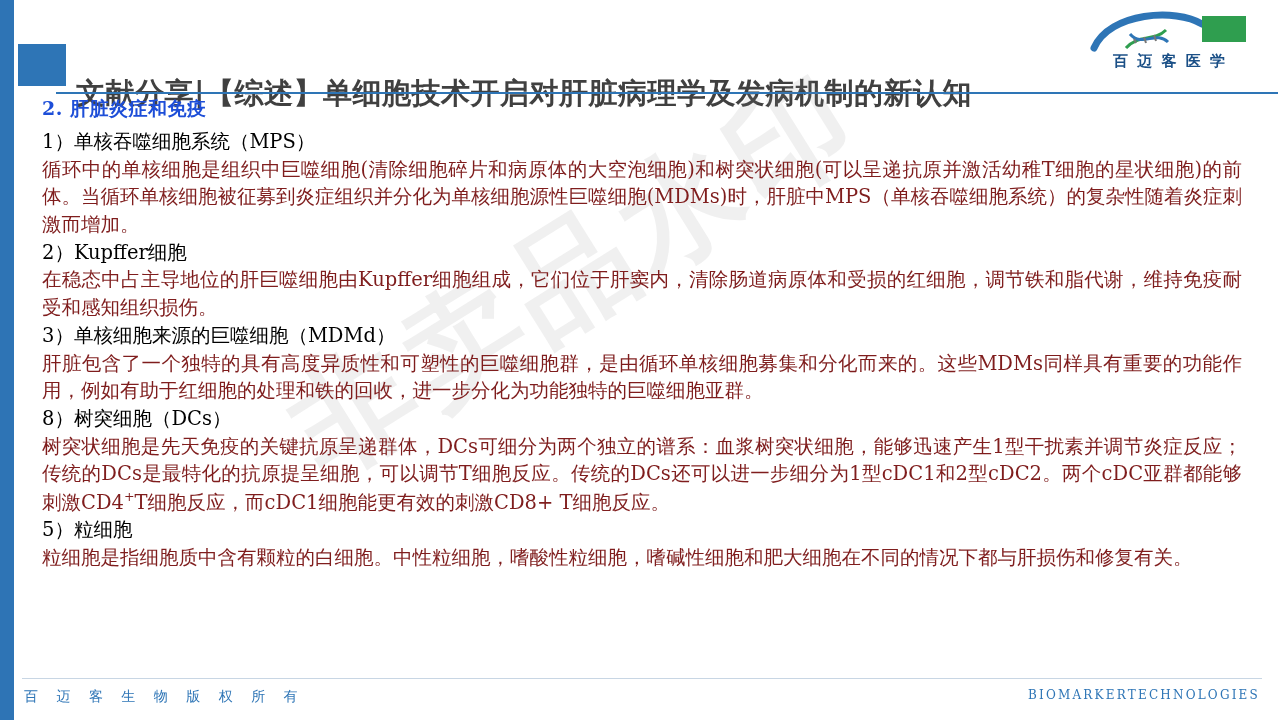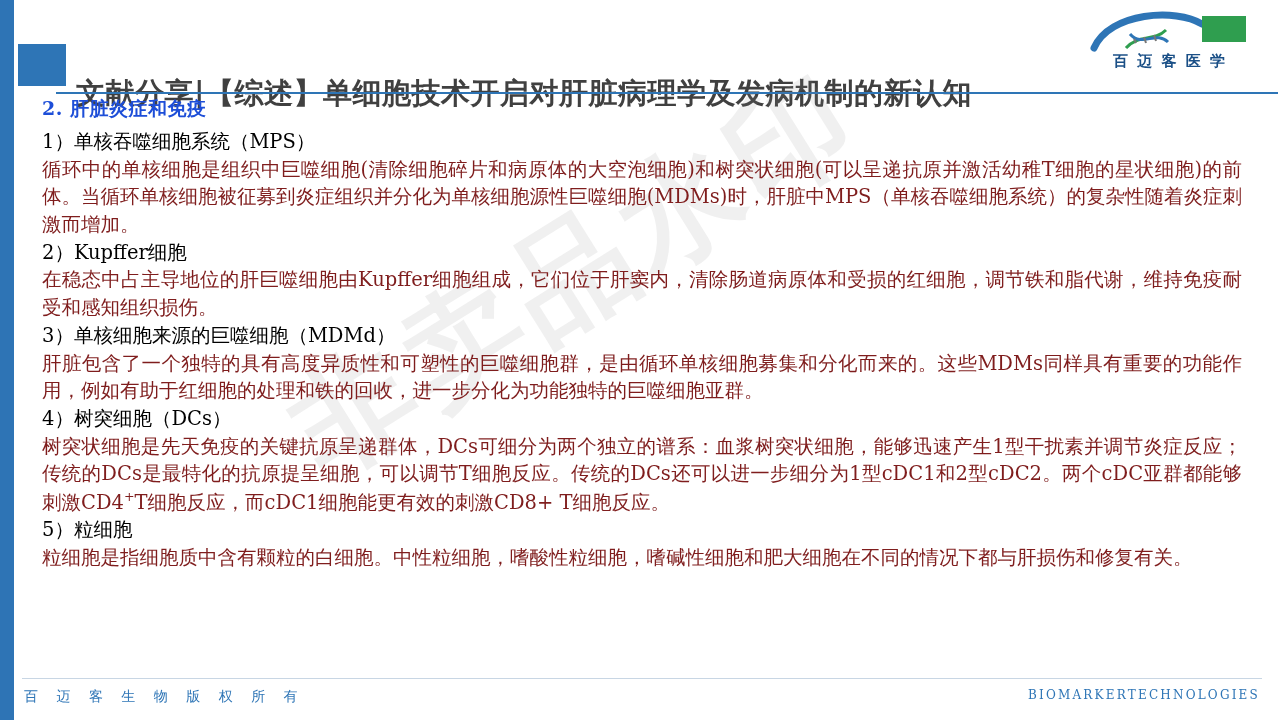--- a/index.html
+++ b/index.html
@@ -199,21 +199,21 @@
 
     <div class="sub-head">1）单核吞噬细胞系统（MPS）</div>
     <p class="para">循环中的单核细胞是组织中巨噬细胞(清除细胞碎片和病原体的大空泡细胞)和树突状细胞(可以呈递抗原并激活幼稚T细胞的星状细胞)的前体。当循环单核细胞被征募到炎症组织并分化为单核细胞源性巨噬细胞(MDMs)时，肝脏中MPS（单核吞噬细胞系统）的复杂性随着炎症刺激而增加。</p>
 
     <div class="sub-head">2）Kupffer细胞</div>
     <p class="para">在稳态中占主导地位的肝巨噬细胞由Kupffer细胞组成，它们位于肝窦内，清除肠道病原体和受损的红细胞，调节铁和脂代谢，维持免疫耐受和感知组织损伤。</p>
 
     <div class="sub-head">3）单核细胞来源的巨噬细胞（MDMd）</div>
     <p class="para">肝脏包含了一个独特的具有高度异质性和可塑性的巨噬细胞群，是由循环单核细胞募集和分化而来的。这些MDMs同样具有重要的功能作用，例如有助于红细胞的处理和铁的回收，进一步分化为功能独特的巨噬细胞亚群。</p>
 
-    <div class="sub-head">4）树突细胞（DCs）</div>
+    <div class="sub-head">8）树突细胞（DCs）</div>
     <p class="para"><span>树突状细胞是先天免疫的关键抗原呈递群体，DCs可细分为两个独立的谱系：血浆树突状细胞，能够迅速产生1型干扰素并调节炎症反应；传统的DCs是最特化的抗原提呈细胞，可以调节T细胞反应。传统的DCs还可以进一步细分为1型cDC1和2型cDC2。两个cDC亚群都能够刺激CD4</span><sup>+</sup><span>T细胞反应，而cDC1细胞能更有效的刺激CD8+  T细胞反应。</span></p>
 
     <div class="sub-head">5）粒细胞</div>
     <p class="para">粒细胞是指细胞质中含有颗粒的白细胞。中性粒细胞，嗜酸性粒细胞，嗜碱性细胞和肥大细胞在不同的情况下都与肝损伤和修复有关。</p>
   </div>
 
   <div class="footer-rule"></div>
   <div class="footer-left">百 迈 客 生 物 版 权 所 有</div>
   <div class="footer-right">BIOMARKERTECHNOLOGIES</div>
 

